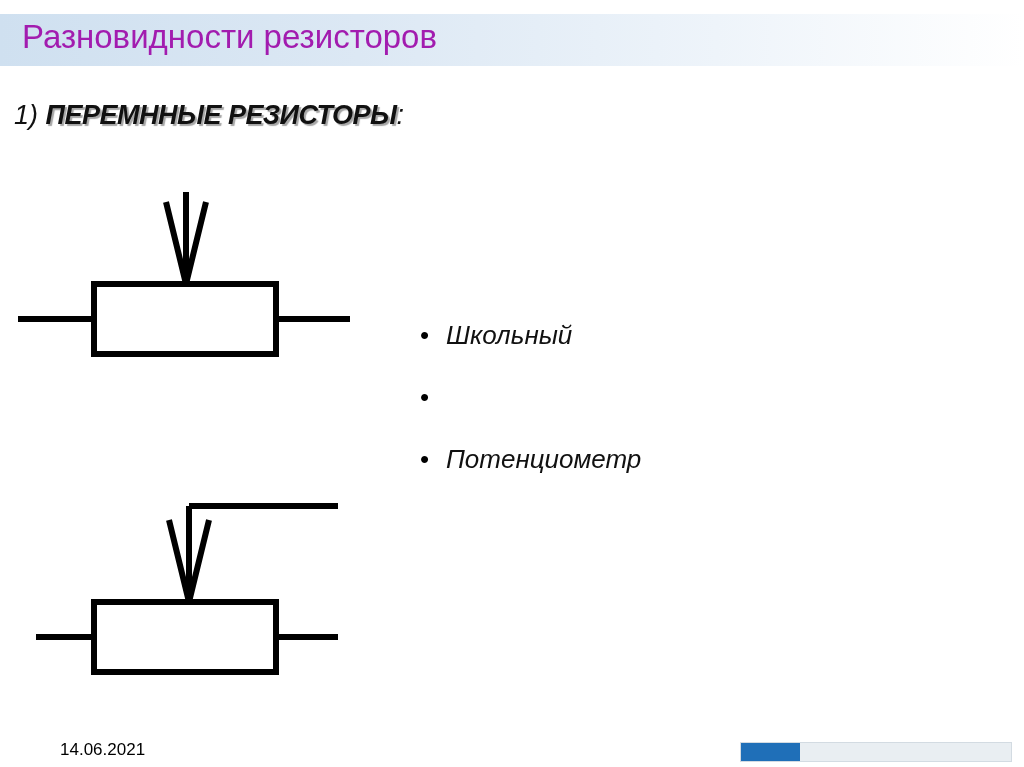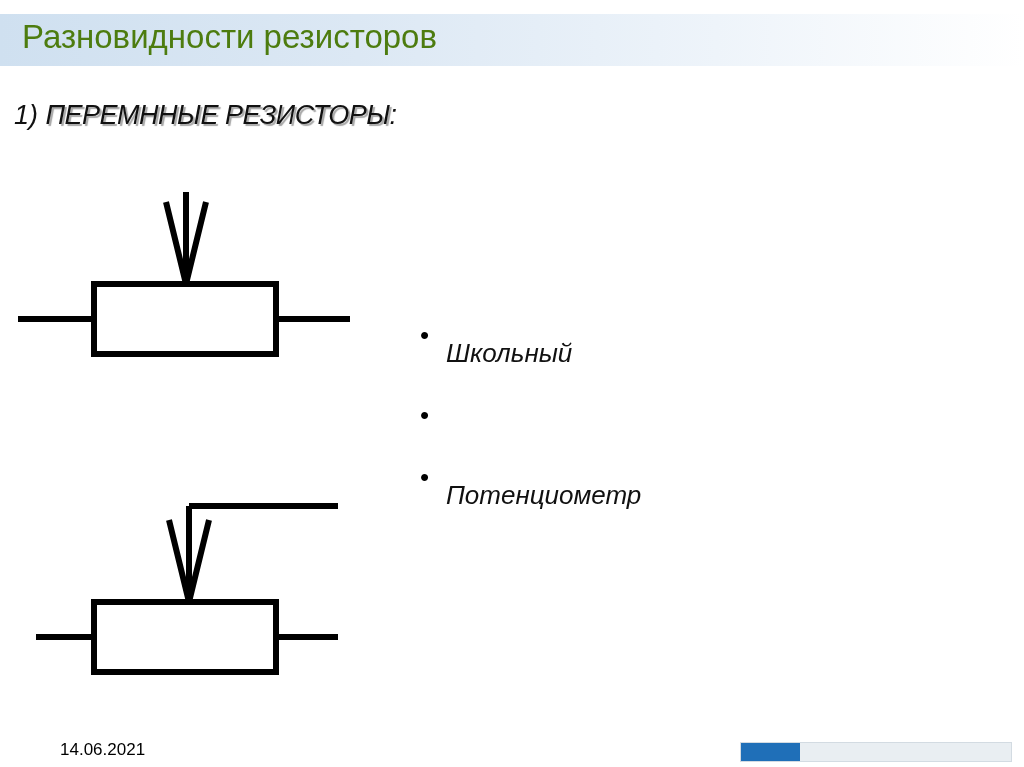--- a/index.html
+++ b/index.html
@@ -22,42 +22,42 @@
     top: 14px;
     width: 1024px;
     height: 52px;
     background: linear-gradient(to right, #cfe0f0 0%, #dce8f4 35%, #eef4fa 70%, #ffffff 100%);
   }
   .title-text {
     position: absolute;
     left: 22px;
     top: 18px;
     font-size: 33px;
-    color: #4d7c0f;
+    color: #a21caf;
     font-weight: 400;
     letter-spacing: 0px;
     white-space: nowrap;
   }
 
   
   .heading-line {
     position: absolute;
     left: 14px;
     top: 100px;
     font-size: 27px;
     font-style: italic;
     color: #111111;
     white-space: nowrap;
   }
   .heading-num {
     font-weight: 400;
     font-style: italic;
   }
   .heading-strong {
-    font-weight: normal;
+    font-weight: bold;
     font-style: italic;
     letter-spacing: -0.5px;
     text-shadow: 2px 2px 1px rgba(150,150,150,0.85);
   }
   .heading-colon {
     font-weight: 400;
     font-style: italic;
   }
 
   
@@ -85,21 +85,20 @@
     font-size: 26px;
     line-height: 40px;
     color: #000000;
   }
   .bullet-text {
     font-size: 26px;
     font-style: italic;
     line-height: 40px;
     color: #111111;
     flex: 1;
-    margin-top: 18px;
   }
   .bullet-text.justify {
     text-align: justify;
     text-align-last: justify;
     max-width: 450px;
   }
   .bullet-text.justify .line2 {
     text-align: left;
     text-align-last: left;
     display: block;

